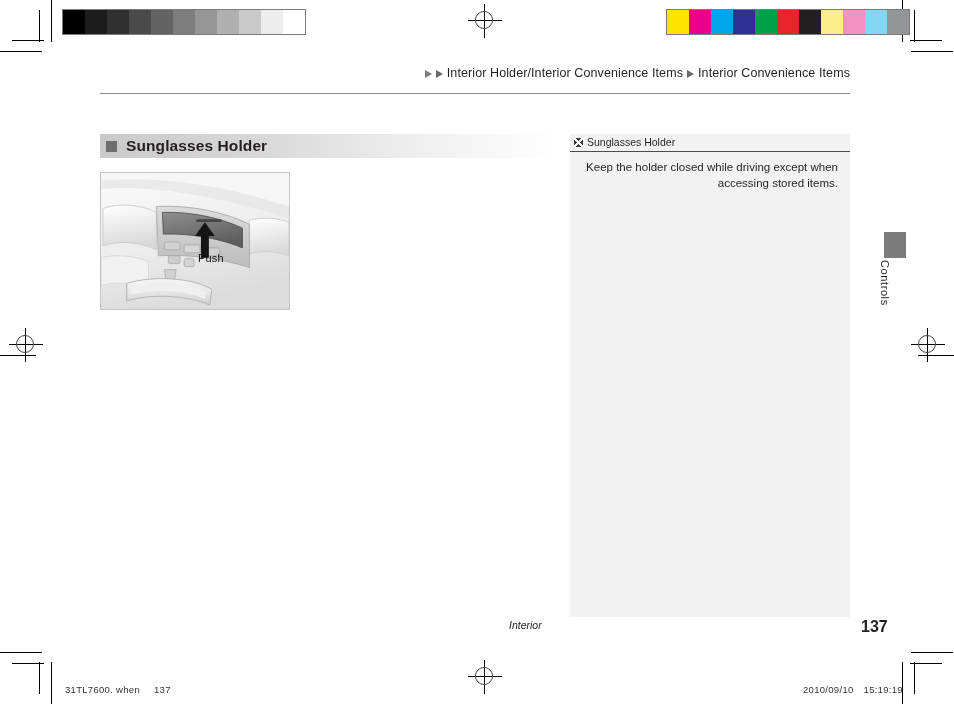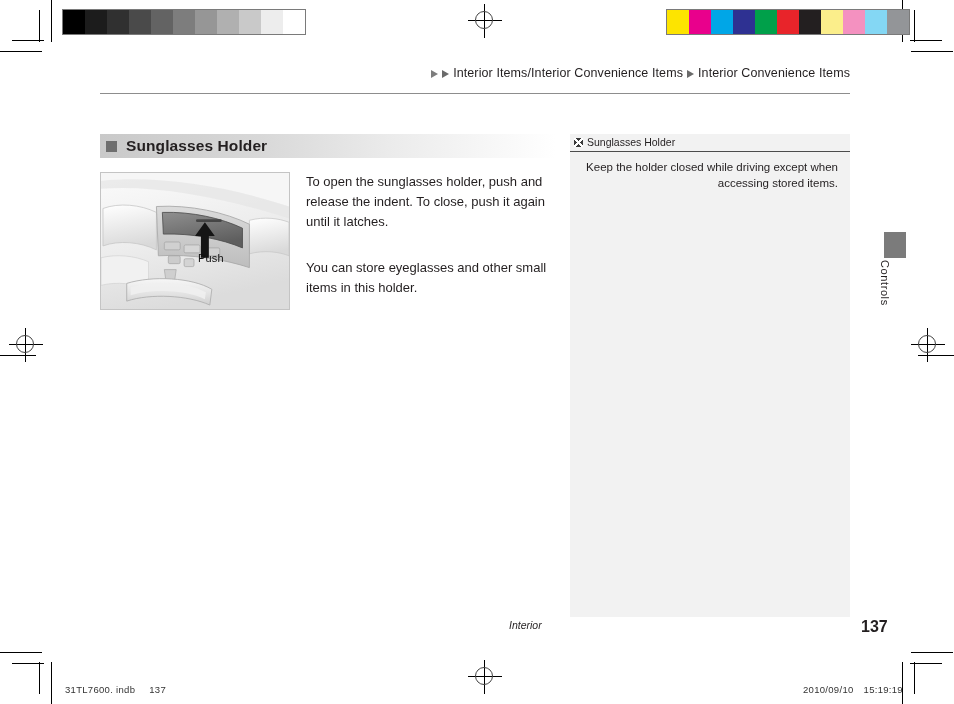--- a/index.html
+++ b/index.html
@@ -237,21 +237,21 @@
     <div class="sw" style="background: rgb(251, 238, 139);"></div>
     <div class="sw" style="background: rgb(244, 145, 192);"></div>
     <div class="sw" style="background: rgb(132, 215, 244);"></div>
     <div class="sw" style="background: rgb(147, 149, 152);"></div>
   </div>
 
 <div class="page-header">
   <div class="crumbs">
     <span class="tri"></span>
     <span class="tri dark"></span>
-    <span>Interior Items/Interior Convenience Items</span>
+    <span>Interior Holder/Interior Convenience Items</span>
     <span class="tri dark"></span>
     <span>Interior Convenience Items</span>
   </div>
 </div>
 
 <div class="left-col">
 
   <div class="section-title">
     <span class="bullet"></span>
     <span class="t">Sunglasses Holder</span>
@@ -314,41 +314,37 @@
         <path d="M26 112 C52 104 92 106 112 118 L110 134 C88 124 50 122 26 130 Z" fill="url(#mirrorg)" stroke="#b0b0b0" stroke-width="0.9"></path>
         <path d="M30 116 C54 109 88 111 106 121 L105 128 C86 119 54 117 30 124 Z" fill="#efefef" opacity="0.9"></path>
 
         <g>
           <path d="M101 86 L101 64 L95 64 L105 50 L115 64 L109 64 L109 86 Z" fill="#151515"></path>
         </g>
       </svg>
       <div class="push-label">Push</div>
     </div>
 
-    <div class="body-text">
-      <p>To open the sunglasses holder, push and release the indent. To close, push it again until it latches.</p>
-      <p>You can store eyeglasses and other small items in this holder.</p>
-    </div>
   </div>
 </div>
 
 <div class="right-col">
   <div class="note">
     <div class="note-head">
       <span class="nicon"></span>
       <span class="nt">Sunglasses Holder</span>
     </div>
     <div class="note-body">Keep the holder closed while driving except when accessing stored items.</div>
   </div>
 </div>
 
 <div class="thumb-tab"></div>
 <div class="thumb-label">Controls</div>
 
 <div class="continued">Interior</div>
 <div class="folio">137</div>
 
 <div class="print-meta left">
-  <span>31TL7600. indb</span><span class="gap"></span><span>137</span>
+  <span>31TL7600. when</span><span class="gap"></span><span>137</span>
 </div>
 <div class="print-meta right">
   <span>2010/09/10</span><span class="gap"></span><span>15:19:19</span>
 </div>
 
 </body></html>

